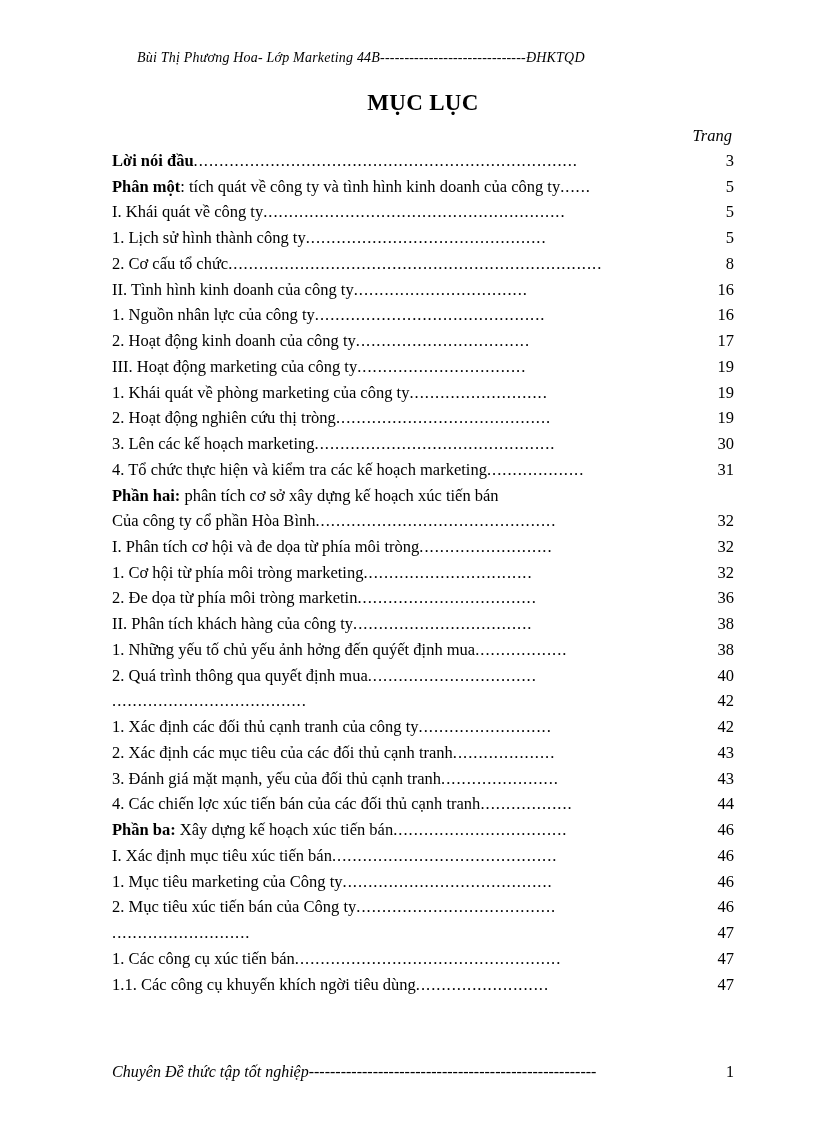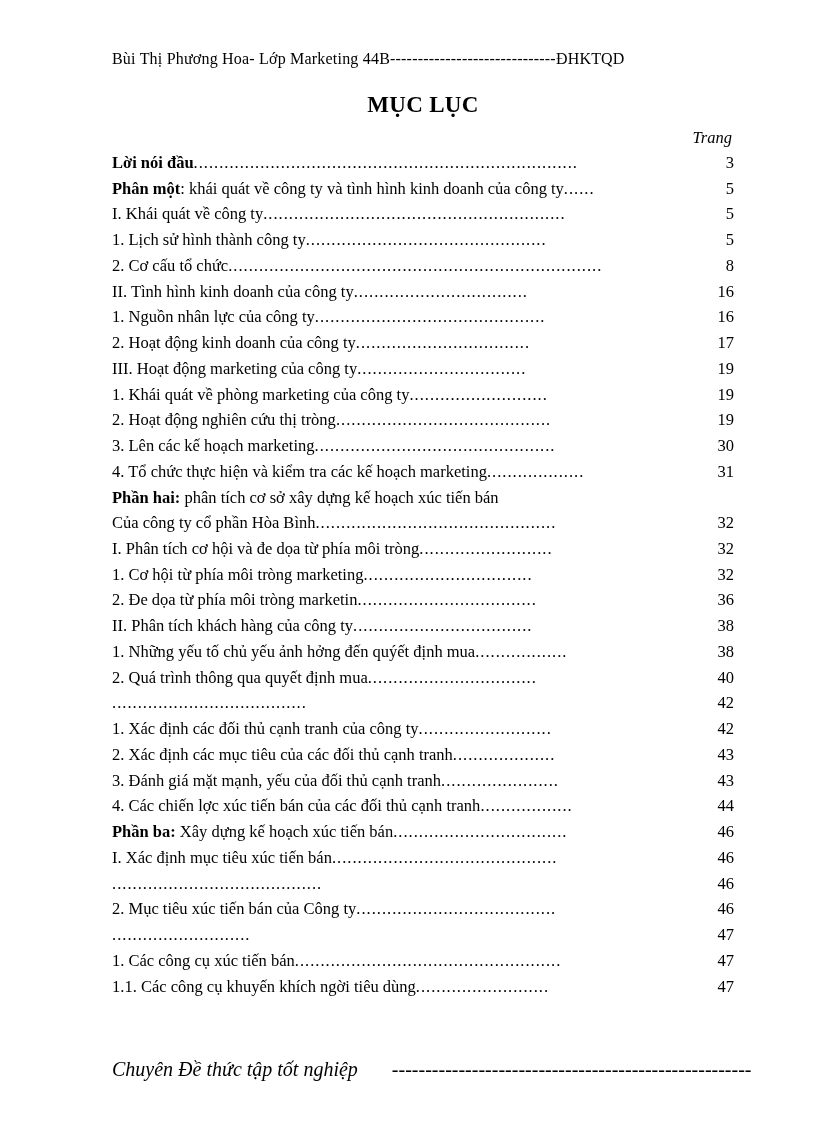--- a/index.html
+++ b/index.html
@@ -7,24 +7,26 @@
       width: 816px;
       height: 1123px;
       background: #fff;
       font-family: 'Times New Roman', Times, serif;
       font-size: 16.5px;
       color: #000;
       padding: 50px 82px 40px 112px;
       position: relative;
     }
     .header {
-      font-size: 16px;
+      font-style: italic;
+      font-size: 14px;
       margin-bottom: 24px;
       white-space: nowrap;
       letter-spacing: 0.2px;
+      margin-left: 25px;
     }
     .title {
       text-align: center;
       font-weight: bold;
       font-size: 23px;
       margin-bottom: 10px;
       letter-spacing: 0.3px;
     }
     .page-label {
       text-align: right;
@@ -60,23 +62,22 @@
       text-align: right;
     }
     .footer {
       position: absolute;
       left: 112px;
       right: 82px;
       bottom: 42px;
       display: flex;
       align-items: flex-end;
       font-style: italic;
-      font-size: 20px;
+      font-size: 16px;
       white-space: nowrap;
-      gap: 34px;
     }
     .footer .ftxt { flex: 0 0 auto; }
     .footer .fdash { flex: 0 0 auto; letter-spacing: 0; }
     .footer .fspace { flex: 1 1 auto; }
     .footer .fnum { flex: 0 0 auto; padding-left: 20px; font-style: normal; }
   </style>
 </head>
 <body>
 
 <div class="header">
@@ -87,21 +88,21 @@
 <div class="page-label">Trang</div>
 
 <div class="toc" id="toc">
     <div class="toc-row">
       <span class="toc-label"><span class="bold">Lời nói đầu</span></span>
       <span class="dots">...........................................................................</span>
       <span class="spacer"></span>
       <span class="toc-page">3</span>
     </div>
     <div class="toc-row">
-      <span class="toc-label"><span class="bold">Phân một</span><span>: khái quát về công ty và tình hình kinh doanh của công ty</span></span>
+      <span class="toc-label"><span class="bold">Phân một</span><span>: tích quát về công ty và tình hình kinh doanh của công ty</span></span>
       <span class="dots">......</span>
       <span class="spacer"></span>
       <span class="toc-page">5</span>
     </div>
     <div class="toc-row">
       <span class="toc-label"><span>I. Khái quát về công ty</span></span>
       <span class="dots">...........................................................</span>
       <span class="spacer"></span>
       <span class="toc-page">5</span>
     </div>
@@ -248,20 +249,21 @@
       <span class="spacer"></span>
       <span class="toc-page">46</span>
     </div>
     <div class="toc-row">
       <span class="toc-label"><span>I. Xác định mục tiêu xúc tiến bán</span></span>
       <span class="dots">............................................</span>
       <span class="spacer"></span>
       <span class="toc-page">46</span>
     </div>
     <div class="toc-row">
+      <span class="toc-label"><span>1. Mục tiêu marketing của Công ty</span></span>
       <span class="dots">.........................................</span>
       <span class="spacer"></span>
       <span class="toc-page">46</span>
     </div>
     <div class="toc-row">
       <span class="toc-label"><span>2. Mục tiêu xúc tiến bán của Công ty</span></span>
       <span class="dots">.......................................</span>
       <span class="spacer"></span>
       <span class="toc-page">46</span>
     </div>

